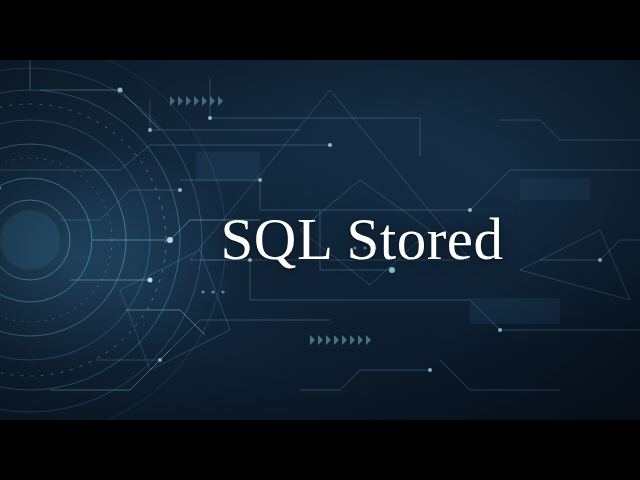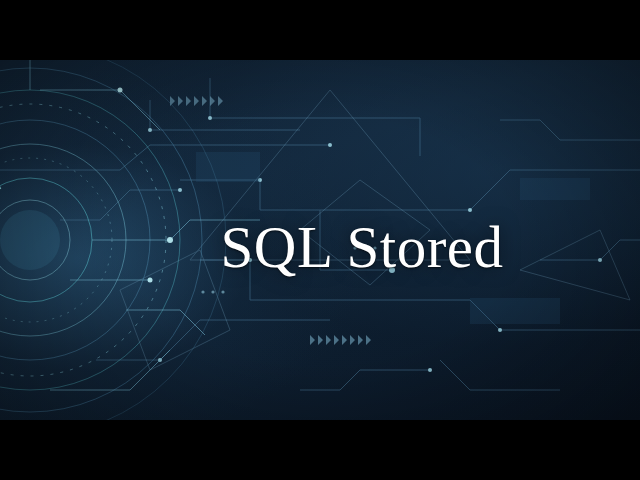--- a/index.html
+++ b/index.html
@@ -71,21 +71,20 @@
     left: 0;
     top: 60px;
     width: 640px;
     height: 360px;
     display: flex;
     flex-direction: column;
     align-items: center;
     justify-content: center;
     padding-left: 84px;
     box-sizing: border-box;
-    margin-top: 8px;
   }
   .title-line {
     color: #ffffff;
     font-family: "Liberation Serif", serif;
     font-size: 59px;
     line-height: 1.04;
     letter-spacing: 0.5px;
     text-align: center;
     white-space: nowrap;
     text-shadow: 0 0 18px rgba(0,0,0,0.55), 0 1px 2px rgba(0,0,0,0.6);

